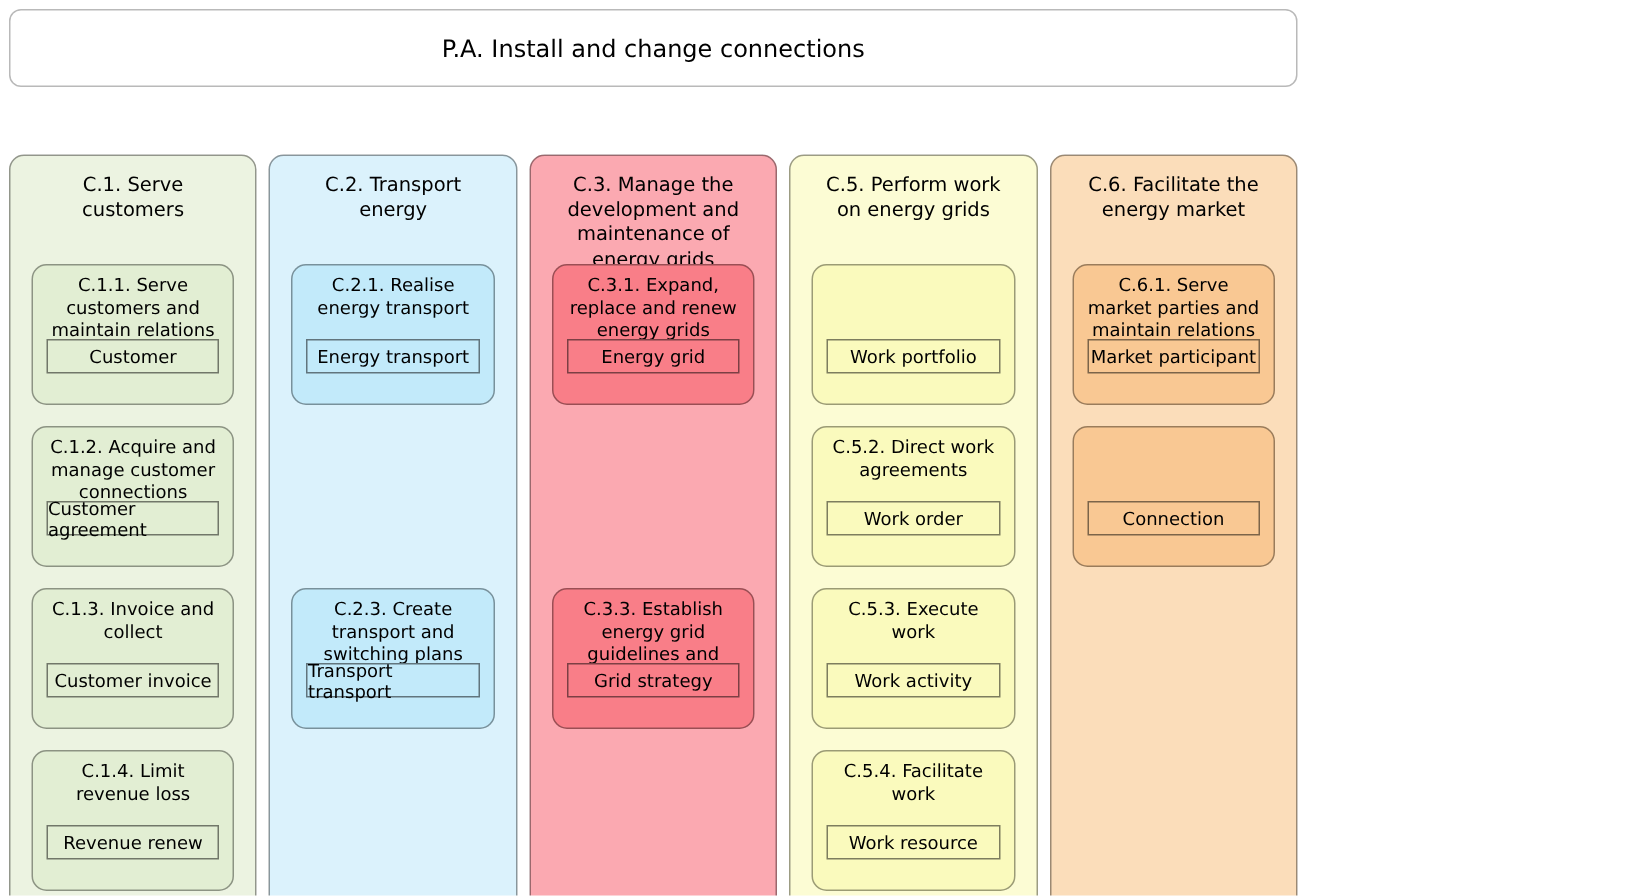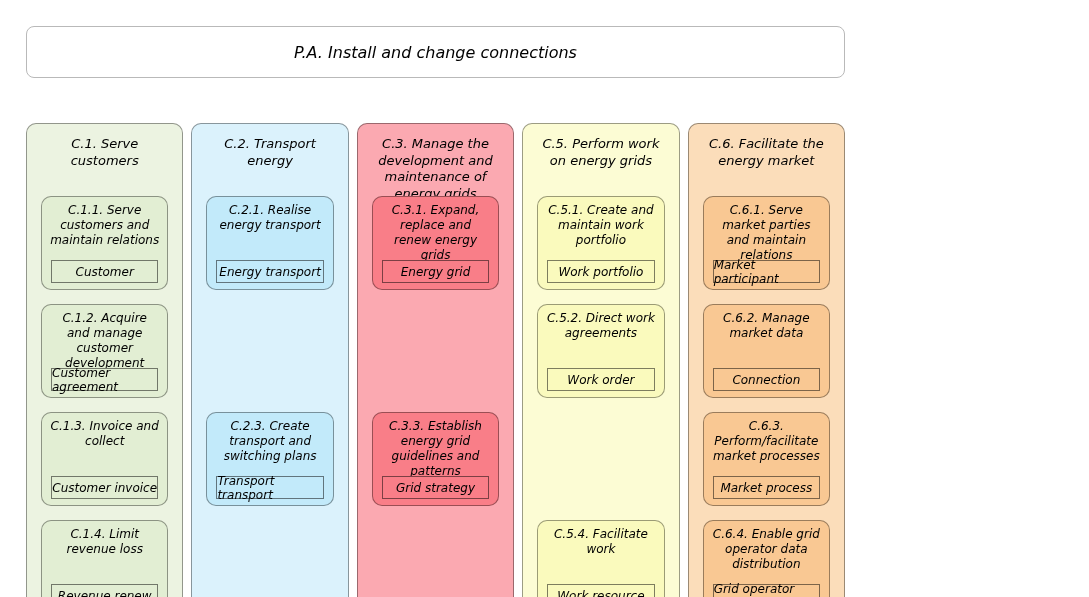--- a/index.html
+++ b/index.html
@@ -4,21 +4,21 @@
 <style>
   * { box-sizing: border-box; margin: 0; padding: 0; }
   html, body { background: #ffffff; }
   body {
     width: 1089px; height: 597px;
     font-family: "DejaVu Sans", "Liberation Sans", sans-serif;
     color: #000;
     position: relative;
     overflow: hidden;
   }
-  .page { padding: 26px; width: 871px; height: 597px; font-style: italic; }
+  .page { padding: 6px; width: 871px; height: 597px; }
 
   .title-box {
     height: 52px;
     border: 1px solid #b9b9b9;
     border-radius: 8px;
     display: flex; align-items: center; justify-content: center;
     background: #ffffff;
     margin-bottom: 17px;
   }
   .title-box .title-text { font-size: 16px; }
@@ -56,21 +56,21 @@
     padding: 6px 8px 0 8px;
   }
   .r1 { grid-row: 1; } .r2 { grid-row: 2; } .r3 { grid-row: 3; } .r4 { grid-row: 4; }
   .sub-title {
     font-size: 12px;
     text-align: center;
     line-height: 1.26;
   }
   .element-box {
     position: absolute;
-    left: 9px; right: 9px; bottom: 6px;
+    left: 9px; right: 9px; bottom: 20px;
     height: 23px;
     background: var(--box);
     border: 1px solid rgba(0,0,0,0.5);
     display: flex; align-items: center; justify-content: center;
     font-size: 12px;
   }
 </style>
 </head>
 <body>
 
@@ -83,21 +83,21 @@
   <div class="columns">
 
     <div class="column" style="--outer: #ECF3E1; --box: #E2EED3;">
       <div class="col-title">C.1. Serve customers</div>
       <div class="rows">
         <div class="subbox r1">
           <div class="sub-title">C.1.1. Serve customers and maintain relations</div>
           <div class="element-box">Customer</div>
         </div>
         <div class="subbox r2">
-          <div class="sub-title">C.1.2. Acquire and manage customer development</div>
+          <div class="sub-title">C.1.2. Acquire and manage customer connections</div>
           <div class="element-box">Customer agreement</div>
         </div>
         <div class="subbox r3">
           <div class="sub-title">C.1.3. Invoice and collect</div>
           <div class="element-box">Customer invoice</div>
         </div>
         <div class="subbox r4">
           <div class="sub-title">C.1.4. Limit revenue loss</div>
           <div class="element-box">Revenue renew</div>
         </div>
@@ -129,50 +129,44 @@
           <div class="sub-title">C.3.3. Establish energy grid guidelines and patterns</div>
           <div class="element-box">Grid strategy</div>
         </div>
       </div>
     </div>
 
     <div class="column" style="--outer: #FCFCD4; --box: #FAFABD;">
       <div class="col-title">C.5. Perform work on energy grids</div>
       <div class="rows">
         <div class="subbox r1">
-          <div class="sub-title">C.5.1. Create and maintain work portfolio</div>
           <div class="element-box">Work portfolio</div>
         </div>
         <div class="subbox r2">
           <div class="sub-title">C.5.2. Direct work agreements</div>
           <div class="element-box">Work order</div>
+        </div>
+        <div class="subbox r3">
+          <div class="sub-title">C.5.3. Execute work</div>
+          <div class="element-box">Work activity</div>
         </div>
         <div class="subbox r4">
           <div class="sub-title">C.5.4. Facilitate work</div>
           <div class="element-box">Work resource</div>
         </div>
       </div>
     </div>
 
     <div class="column" style="--outer: #FBDDBA; --box: #F9C893;">
       <div class="col-title">C.6. Facilitate the energy market</div>
       <div class="rows">
         <div class="subbox r1">
           <div class="sub-title">C.6.1. Serve market parties and maintain relations</div>
           <div class="element-box">Market participant</div>
         </div>
         <div class="subbox r2">
-          <div class="sub-title">C.6.2. Manage market data</div>
           <div class="element-box">Connection</div>
-        </div>
-        <div class="subbox r3">
-          <div class="sub-title">C.6.3. Perform/facilitate market processes</div>
-          <div class="element-box">Market process</div>
-        </div>
-        <div class="subbox r4">
-          <div class="sub-title">C.6.4. Enable grid operator data distribution</div>
-          <div class="element-box">Grid operator data</div>
         </div>
       </div>
     </div>
 
   </div>
 </div>
 
 </body></html>

